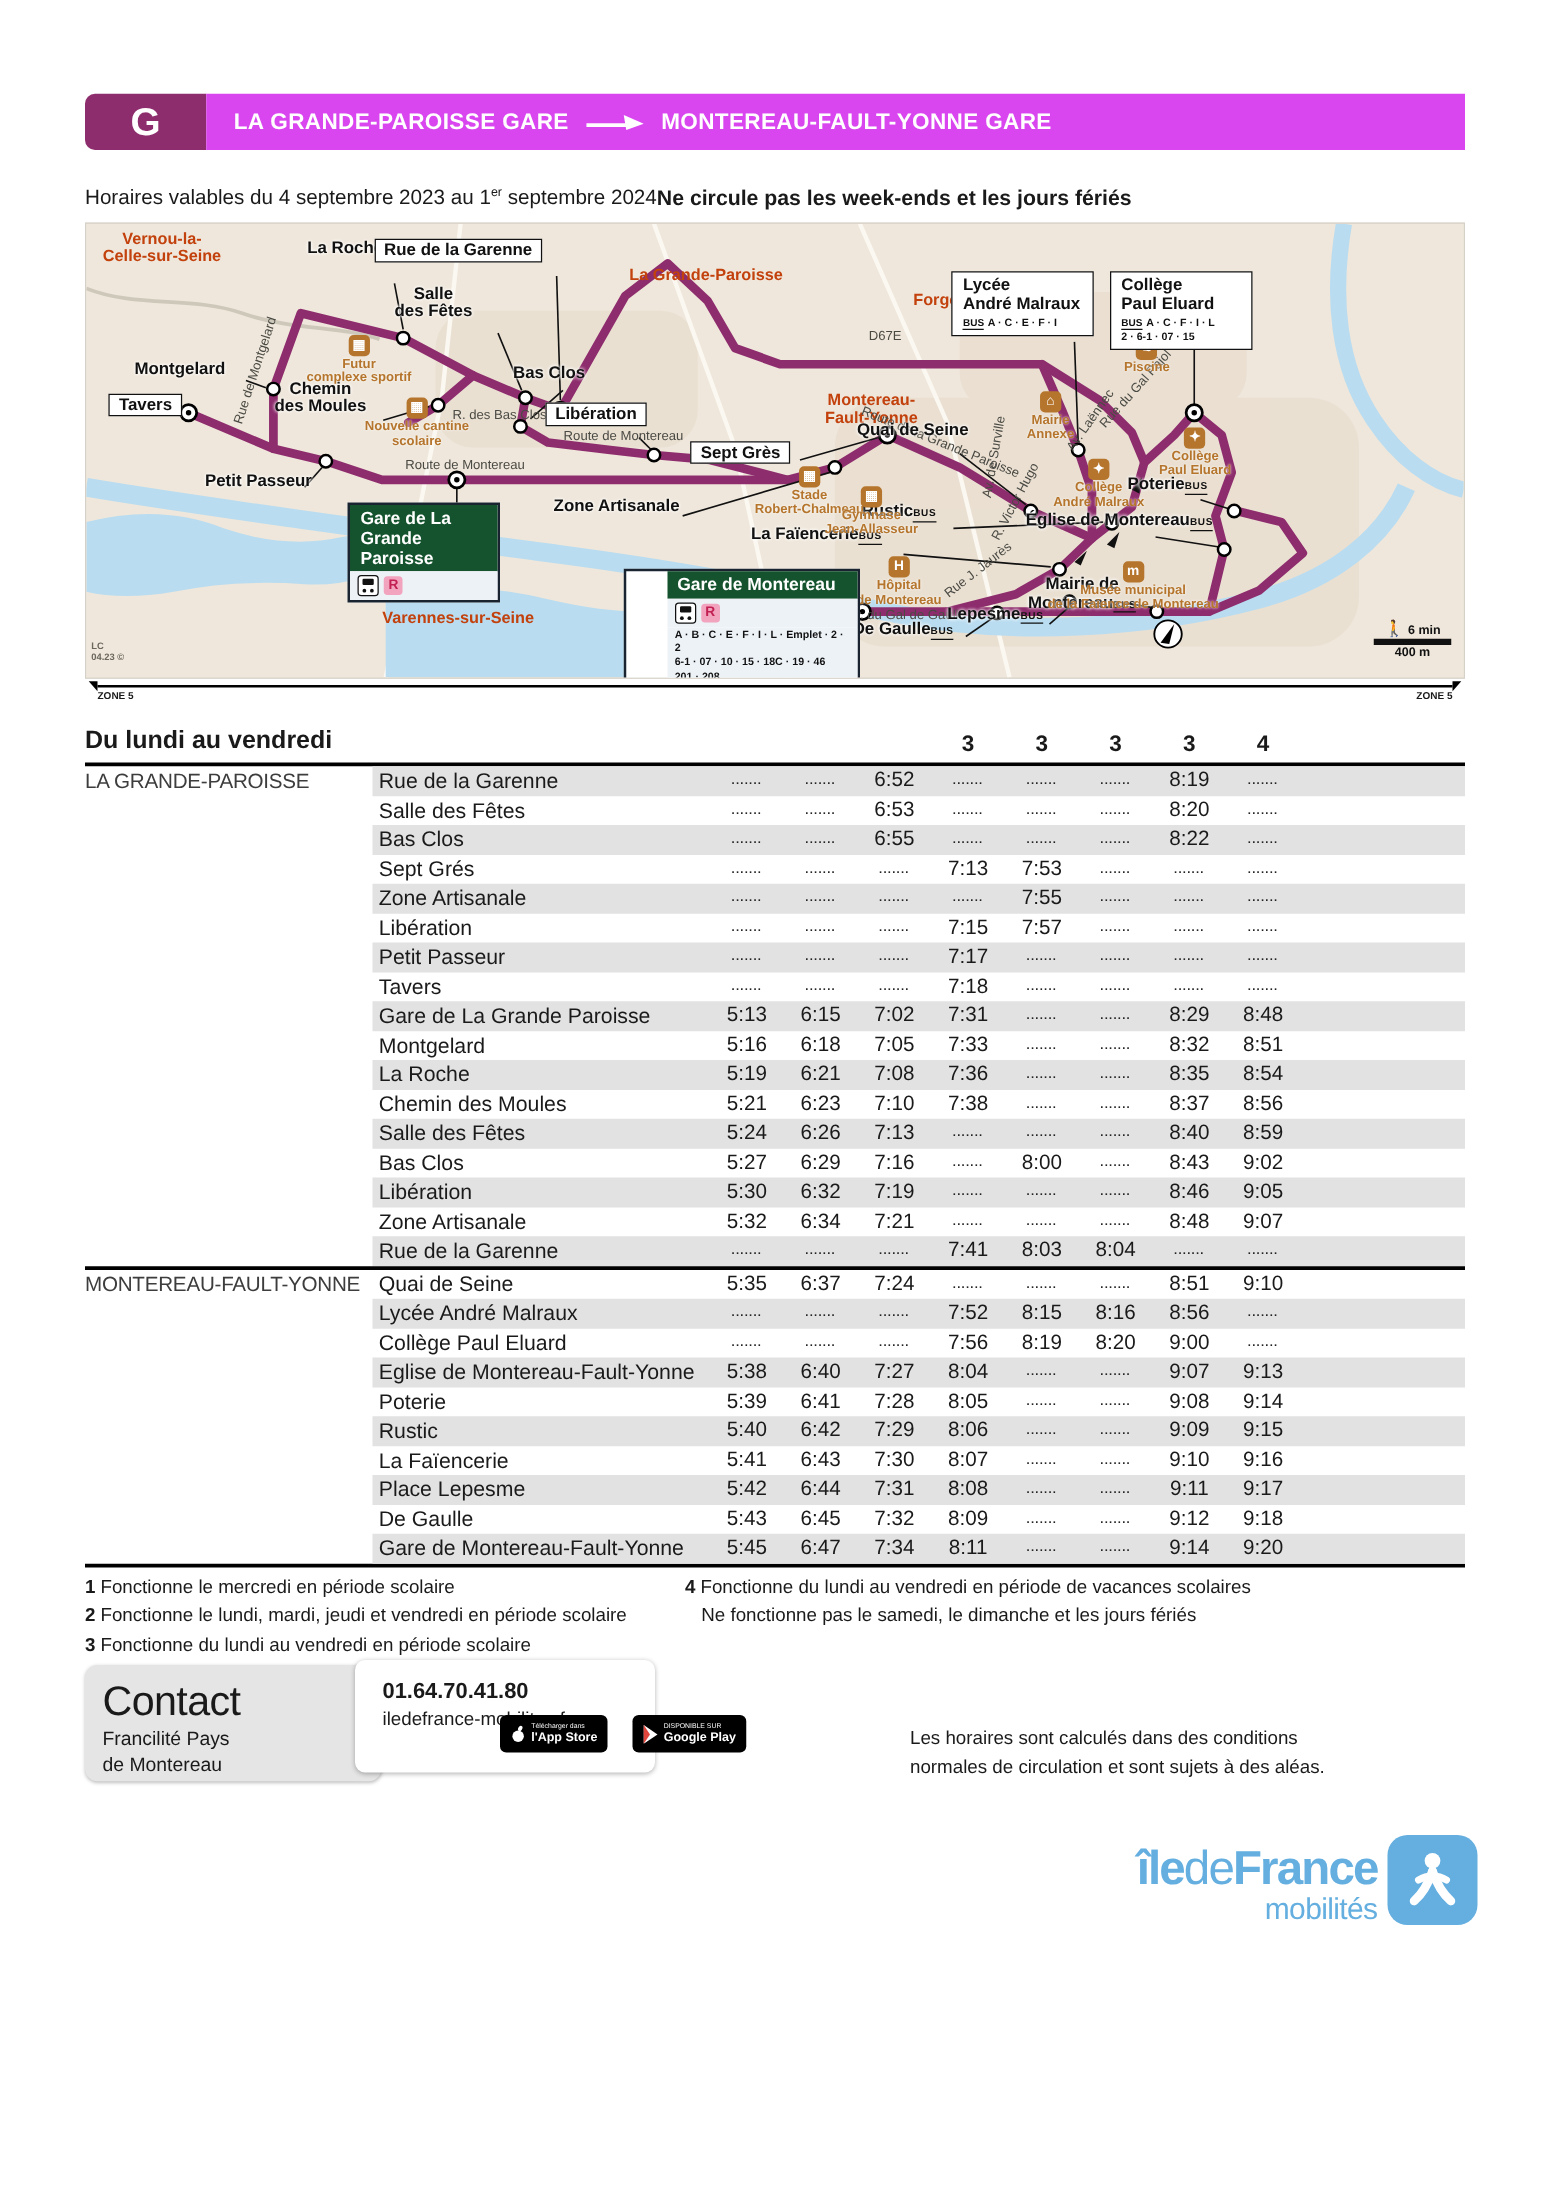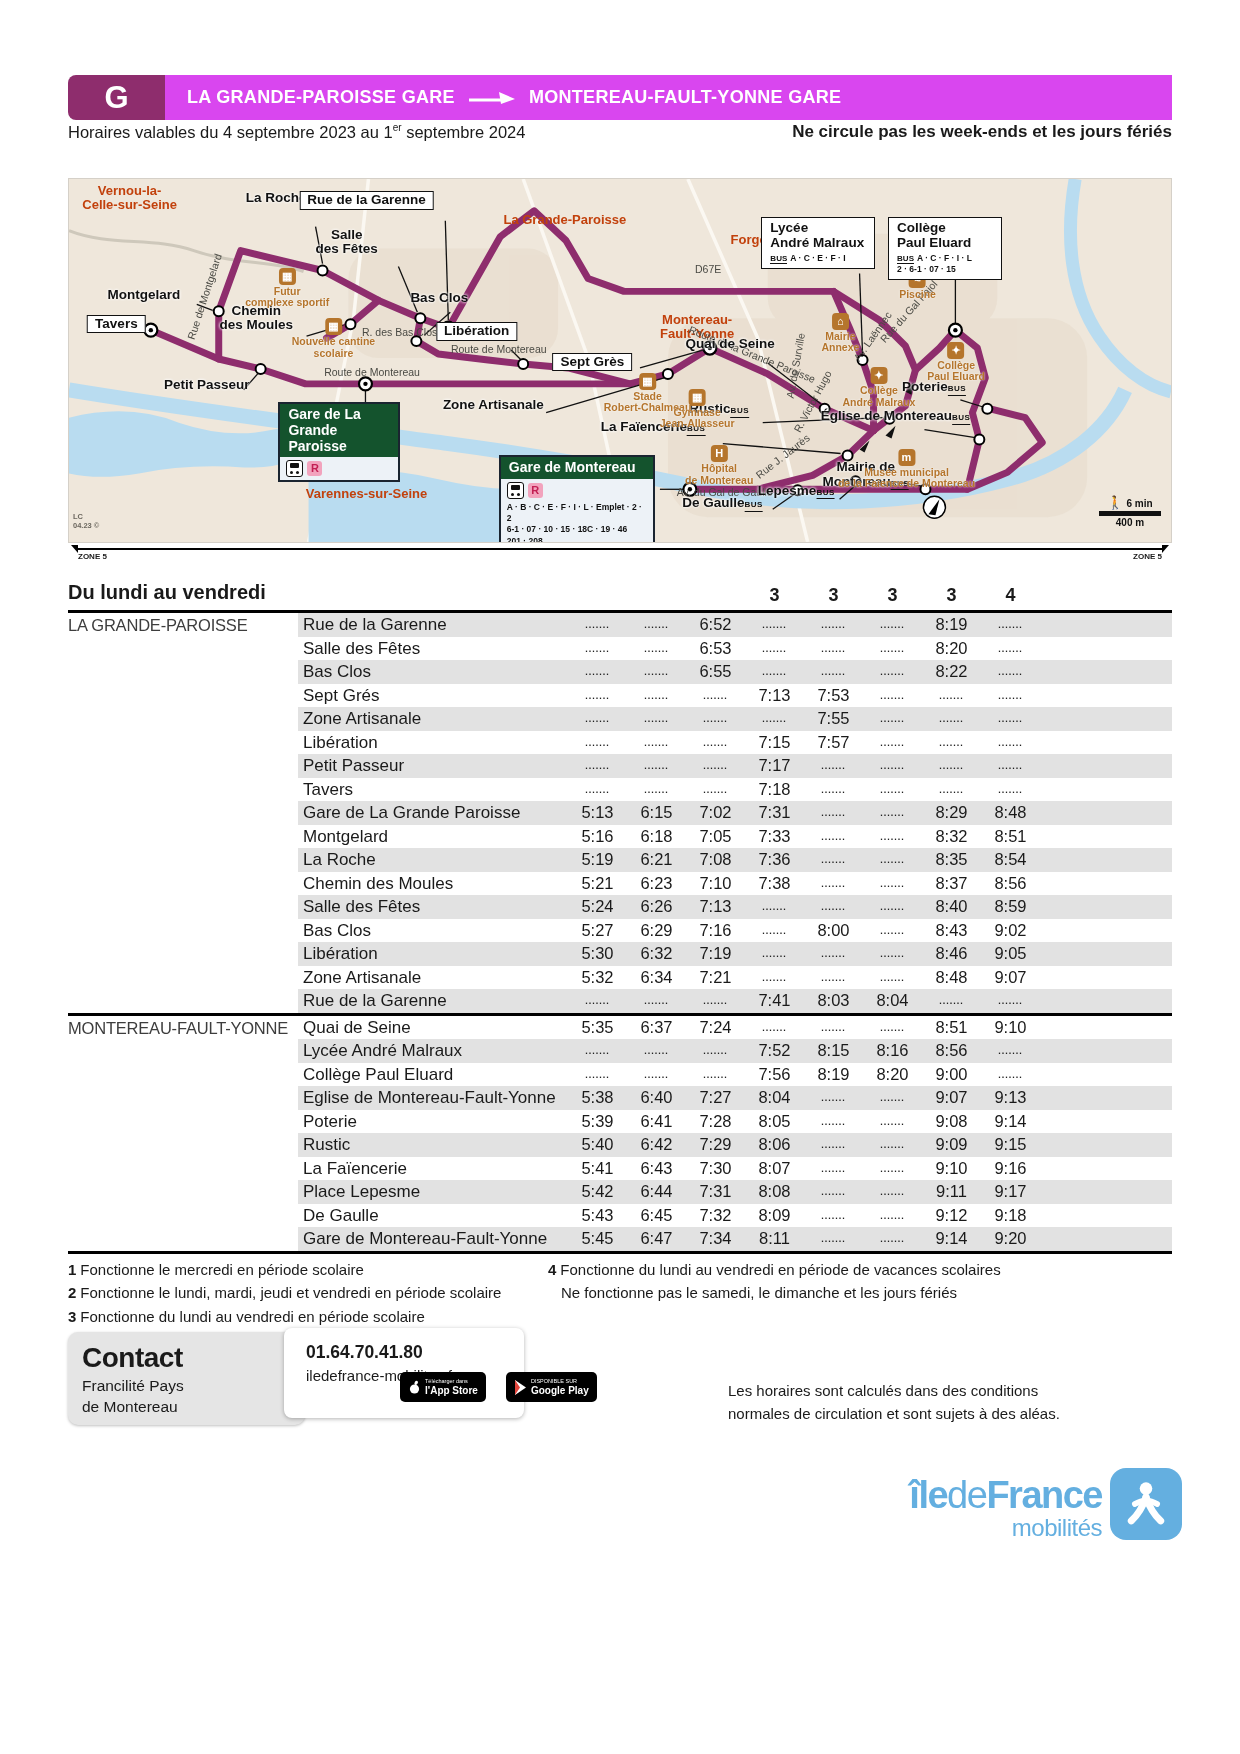--- a/index.html
+++ b/index.html
@@ -6,21 +6,21 @@
   .page{position:relative;width:1240px;height:1754px;background:#fff;overflow:hidden;
         font-family:"Liberation Sans",sans-serif;color:#1a1a1a;}
   
   .hdr{position:absolute;top:75px;left:68px;right:68px;height:45px;display:flex;}
   .line-badge{width:97px;background:#8E2D6D;color:#fff;display:flex;align-items:center;justify-content:center;
               font-size:31px;font-weight:bold;border-radius:8px 0 0 8px;}
   .hdr-bar{flex:1;background:#d946ef;color:#fff;display:flex;align-items:center;gap:14px;
            padding-left:22px;font-size:18px;font-weight:bold;letter-spacing:.3px;}
   .hdr-arrow{display:flex;align-items:center;}
   
-  .subrow{position:absolute;top:122px;left:68px;right:68px;display:flex;justify-content:space-between;
+  .subrow{position:absolute;top:149px;left:68px;right:68px;display:flex;
           font-size:16.5px;}
   .subrow .right{font-weight:bold;font-size:17px;}
   sup{font-size:10px;}
   
   .map{position:absolute;top:178px;left:68px;width:1104px;height:365px;background:#EFE7DB;
        border:1px solid #D5D0C8;box-sizing:border-box;overflow:hidden;}
   .map svg.base{position:absolute;top:0;left:0;width:100%;height:100%;}
   .map-label{position:absolute;transform:translate(-50%,-4px);white-space:pre-line;text-align:center;line-height:1.08;}
   .map-label.region{color:#c2410c;font-weight:bold;font-size:13px;}
   .map-label.road{color:#4a4a44;font-size:10.5px;white-space:nowrap;}
@@ -79,21 +79,21 @@
   .t-cell .dots{font-size:9px;font-weight:bold;letter-spacing:1px;color:#222;position:relative;top:-2px;}
   
   .footnotes{position:absolute;top:1258px;left:68px;right:68px;display:grid;grid-template-columns:480px 1fr;
           font-size:15px;line-height:1.55;}
   .fn b{margin-right:4px;}
   .fn.noNum{padding-left:13px;}
   
   .contact{position:absolute;top:1328px;left:68px;width:560px;height:105px;}
   .c-gray{position:absolute;left:0;top:4px;width:237px;height:93px;background:#E5E5E5;border-radius:10px;
           box-shadow:0 1px 3px rgba(0,0,0,.25);padding:10px 14px;box-sizing:border-box;}
-  .c-gray .ct{font-size:28px;font-weight:bold;letter-spacing:-0.5px;}
+  .c-gray .ct{font-size:33px;font-weight:normal;letter-spacing:-0.5px;}
   .c-gray .cl{font-size:15.5px;margin-top:3px;}
   .c-white{position:absolute;left:216px;top:0;width:240px;height:90px;background:#fff;border-radius:8px;
           box-shadow:0 1px 4px rgba(0,0,0,.3);padding:14px 0 0 22px;box-sizing:border-box;}
   .c-white .ph{font-size:17.5px;font-weight:bold;}
   .c-white .ws{font-size:15px;margin-top:4px;}
   .badges{position:absolute;left:332px;top:44px;display:flex;gap:20px;}
   .store-badge{height:30px;background:#000;border-radius:5px;color:#fff;display:flex;align-items:center;
           gap:4px;padding:0 8px;cursor:pointer;}
   .store-badge .tx{line-height:1.1;text-align:left;}
   .store-badge .s{display:block;font-size:5.5px;}
@@ -313,21 +313,21 @@
 2 · 6-1 · 07 · 15</div>
         </div>
         <div class="station-box" style="left: 19%; top: 61.5%; width: 118px;">
           <div class="ttl">Gare de La Grande
 Paroisse</div>
           <div class="bdg">
             <div class="train-ico"></div>
             <div class="r-badge">R</div>
           </div>
         </div>
-        <div class="station-box" style="left: 39%; top: 76%; width: 152px;">
+        <div class="station-box" style="left: 39%; top: 76%; width: 152px; padding-left: 33px;">
           <div class="ttl">Gare de Montereau</div>
           <div class="bdg">
             <div class="train-ico"></div>
             <div class="r-badge">R</div>
           </div>
           <div class="bus-lines" style="white-space: pre-line;">A · B · C · E · F · I · L · Emplet · 2 · 2
 6-1 · 07 · 10 · 15 · 18C · 19 · 46
 201 · 208</div>
         </div>
       </div>

